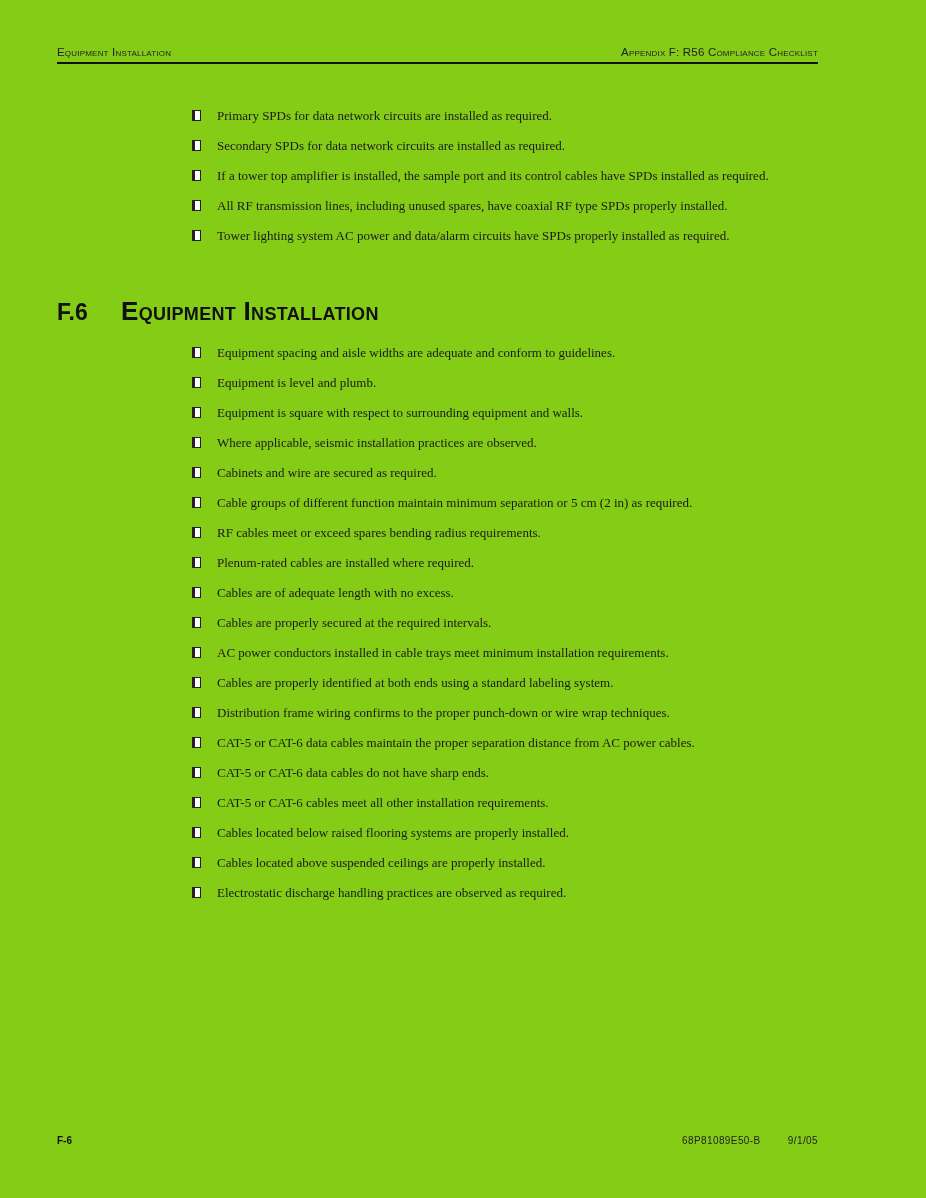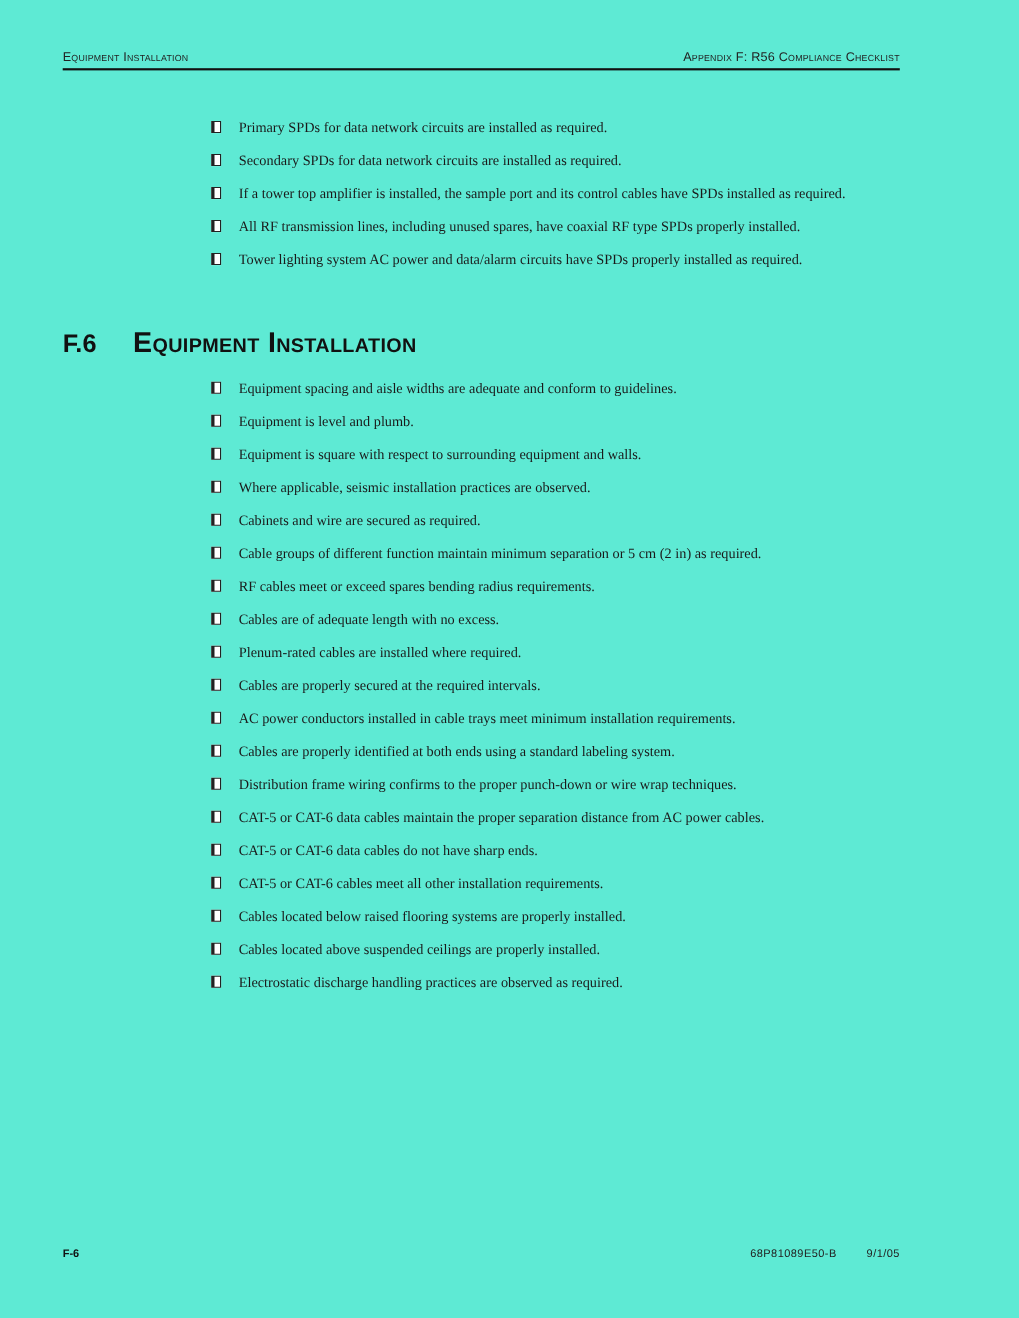--- a/index.html
+++ b/index.html
@@ -7,21 +7,21 @@
   body {
     width: 926px;
     height: 1198px;
     position: relative;
     font-family: "Liberation Serif", serif;
     color: #1a1a1a;
   }
   .page {
     position: absolute;
     inset: 0;
-    background: #5eead4;
+    background: #84cc16;
     overflow: hidden;
   }
   .content {
     padding: 46px 108px 0 57px;
   }
   
   .running-header {
     display: flex;
     justify-content: space-between;
     align-items: flex-end;
@@ -178,26 +178,26 @@
           <span>Cable groups of different function maintain minimum separation or 5 cm (2 in) as required.</span>
         </li>
 
         <li class="check-item">
           <span class="checkbox-glyph"></span>
           <span>RF cables meet or exceed spares bending radius requirements.</span>
         </li>
 
         <li class="check-item">
           <span class="checkbox-glyph"></span>
+          <span>Plenum-rated cables are installed where required.</span>
+        </li>
+
+        <li class="check-item">
+          <span class="checkbox-glyph"></span>
           <span>Cables are of adequate length with no excess.</span>
-        </li>
-
-        <li class="check-item">
-          <span class="checkbox-glyph"></span>
-          <span>Plenum-rated cables are installed where required.</span>
         </li>
 
         <li class="check-item">
           <span class="checkbox-glyph"></span>
           <span>Cables are properly secured at the required intervals.</span>
         </li>
 
         <li class="check-item">
           <span class="checkbox-glyph"></span>
           <span>AC power conductors installed in cable trays meet minimum installation requirements.</span>

